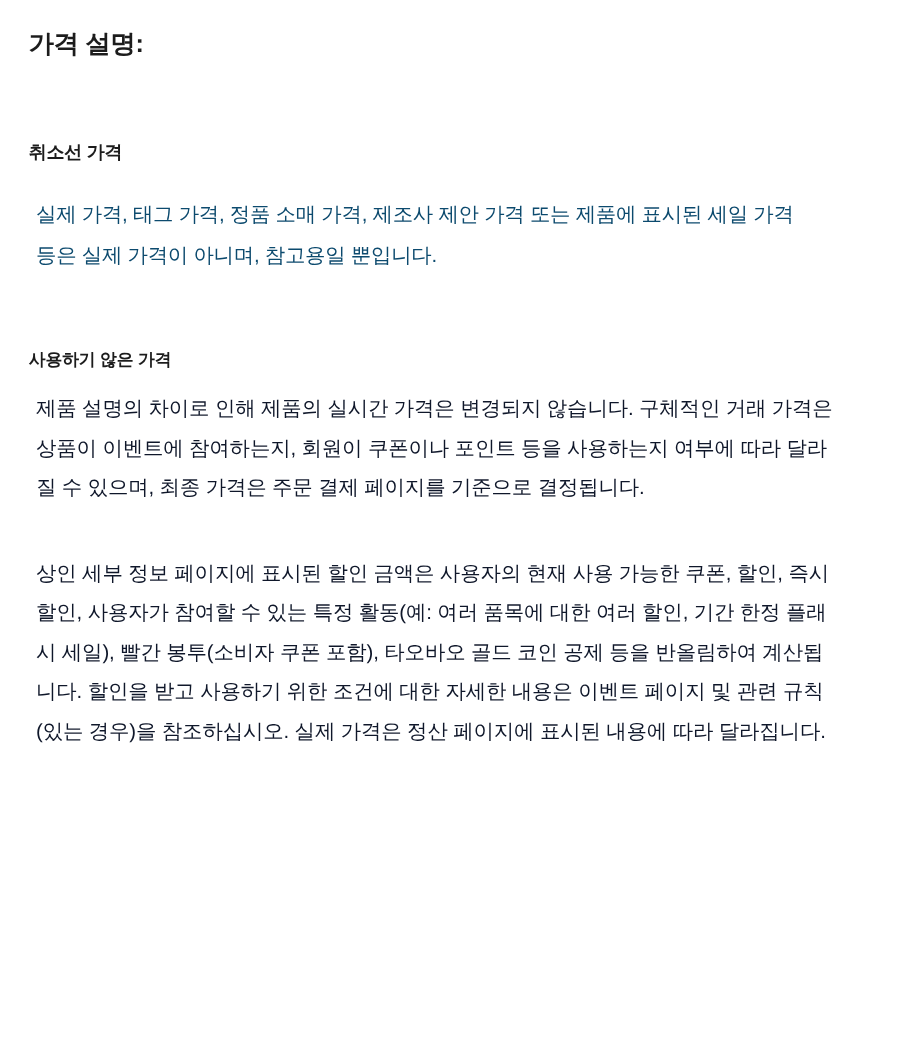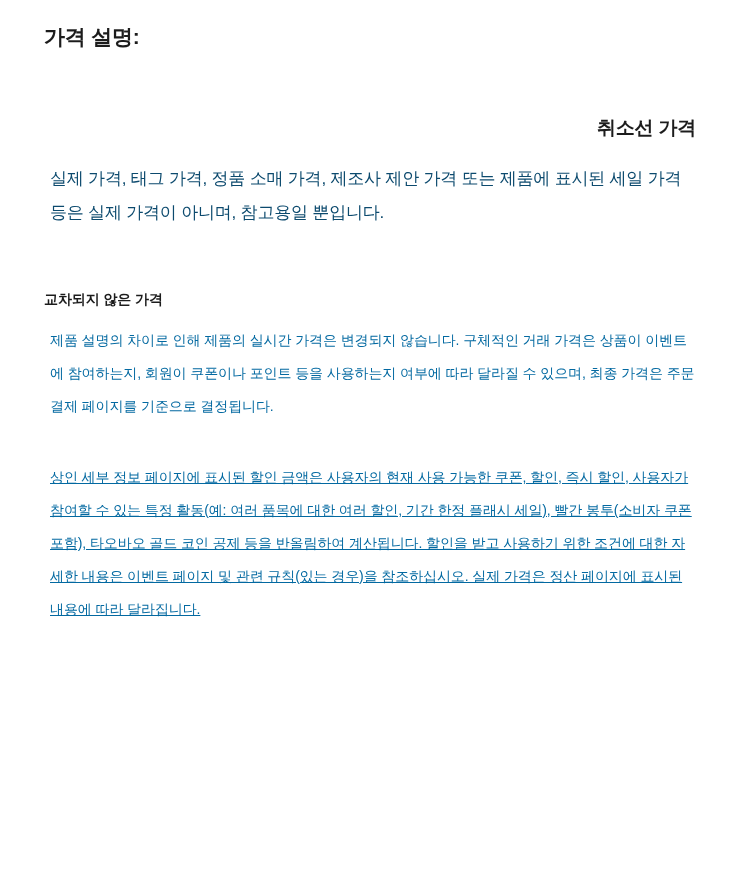--- a/index.html
+++ b/index.html
@@ -11,86 +11,84 @@
     height: 880px;
     background: #ffffff;
     font-family: "Liberation Sans", sans-serif;
     color: #333333;
     overflow: hidden;
   }
   .page {
     width: 724px;
     height: 880px;
     box-sizing: border-box;
-    padding: 22px 28px 0 44px;
+    padding: 22px 28px 0 24px;
     position: relative;
   }
   .doc-title {
     font-size: 21px;
     font-weight: bold;
     color: #1c1c1c;
     letter-spacing: -0.2px;
     margin: 0 0 0 0;
     line-height: 30px;
   }
   .section {
     margin-top: 0;
   }
   .h-strike {
-    font-size: 19px;
+    font-size: 15px;
     font-weight: bold;
     color: #1c1c1c;
     line-height: 28px;
     margin: 62px 0 0 0;
     letter-spacing: -0.2px;
-    text-align: right;
   }
   .lead {
     font-size: 17px;
     color: #0c4a6e;
     line-height: 34px;
     margin: 20px 0 0 6px;
     letter-spacing: -0.2px;
     max-width: 640px;
   }
   .h-sub {
     font-size: 14px;
     font-weight: bold;
     color: #1c1c1c;
     line-height: 22px;
     margin: 58px 0 0 0;
     letter-spacing: -0.1px;
   }
   .para {
-    font-size: 14px;
-    color: #0369a1;
+    font-size: 17px;
+    color: #0f172a;
     line-height: 33px;
     margin: 14px 0 0 6px;
     letter-spacing: -0.1px;
     max-width: 672px;
   }
   .para.gap-lg {
     margin-top: 38px;
-    text-decoration: underline;
   }
   .para.indent {
     margin-left: 8px;
   }
 </style>
 </head>
 <body>
 
 <div class="page">
 
   <h1 class="doc-title">가격 설명:</h1>
 
   <div class="section">
     <h2 class="h-strike">취소선 가격</h2>
     <p class="lead">실제 가격, 태그 가격, 정품 소매 가격, 제조사 제안 가격 또는 제품에 표시된 세일 가격 등은 실제 가격이 아니며, 참고용일 뿐입니다.</p>
   </div>
 
   <div class="section">
-    <h3 class="h-sub">교차되지 않은 가격</h3>
+    <h3 class="h-sub">사용하기 않은 가격</h3>
     <p class="para">제품 설명의 차이로 인해 제품의 실시간 가격은 변경되지 않습니다. 구체적인 거래 가격은 상품이 이벤트에 참여하는지, 회원이 쿠폰이나 포인트 등을 사용하는지 여부에 따라 달라질 수 있으며, 최종 가격은 주문 결제 페이지를 기준으로 결정됩니다.</p>
     <p class="para gap-lg">상인 세부 정보 페이지에 표시된 할인 금액은 사용자의 현재 사용 가능한 쿠폰, 할인, 즉시 할인, 사용자가 참여할 수 있는 특정 활동(예: 여러 품목에 대한 여러 할인, 기간 한정 플래시 세일), 빨간 봉투(소비자 쿠폰 포함), 타오바오 골드 코인 공제 등을 반올림하여 계산됩니다. 할인을 받고 사용하기 위한 조건에 대한 자세한 내용은 이벤트 페이지 및 관련 규칙(있는 경우)을 참조하십시오. 실제 가격은 정산 페이지에 표시된 내용에 따라 달라집니다.</p>
   </div>
 
 </div>
 
 </body></html>

